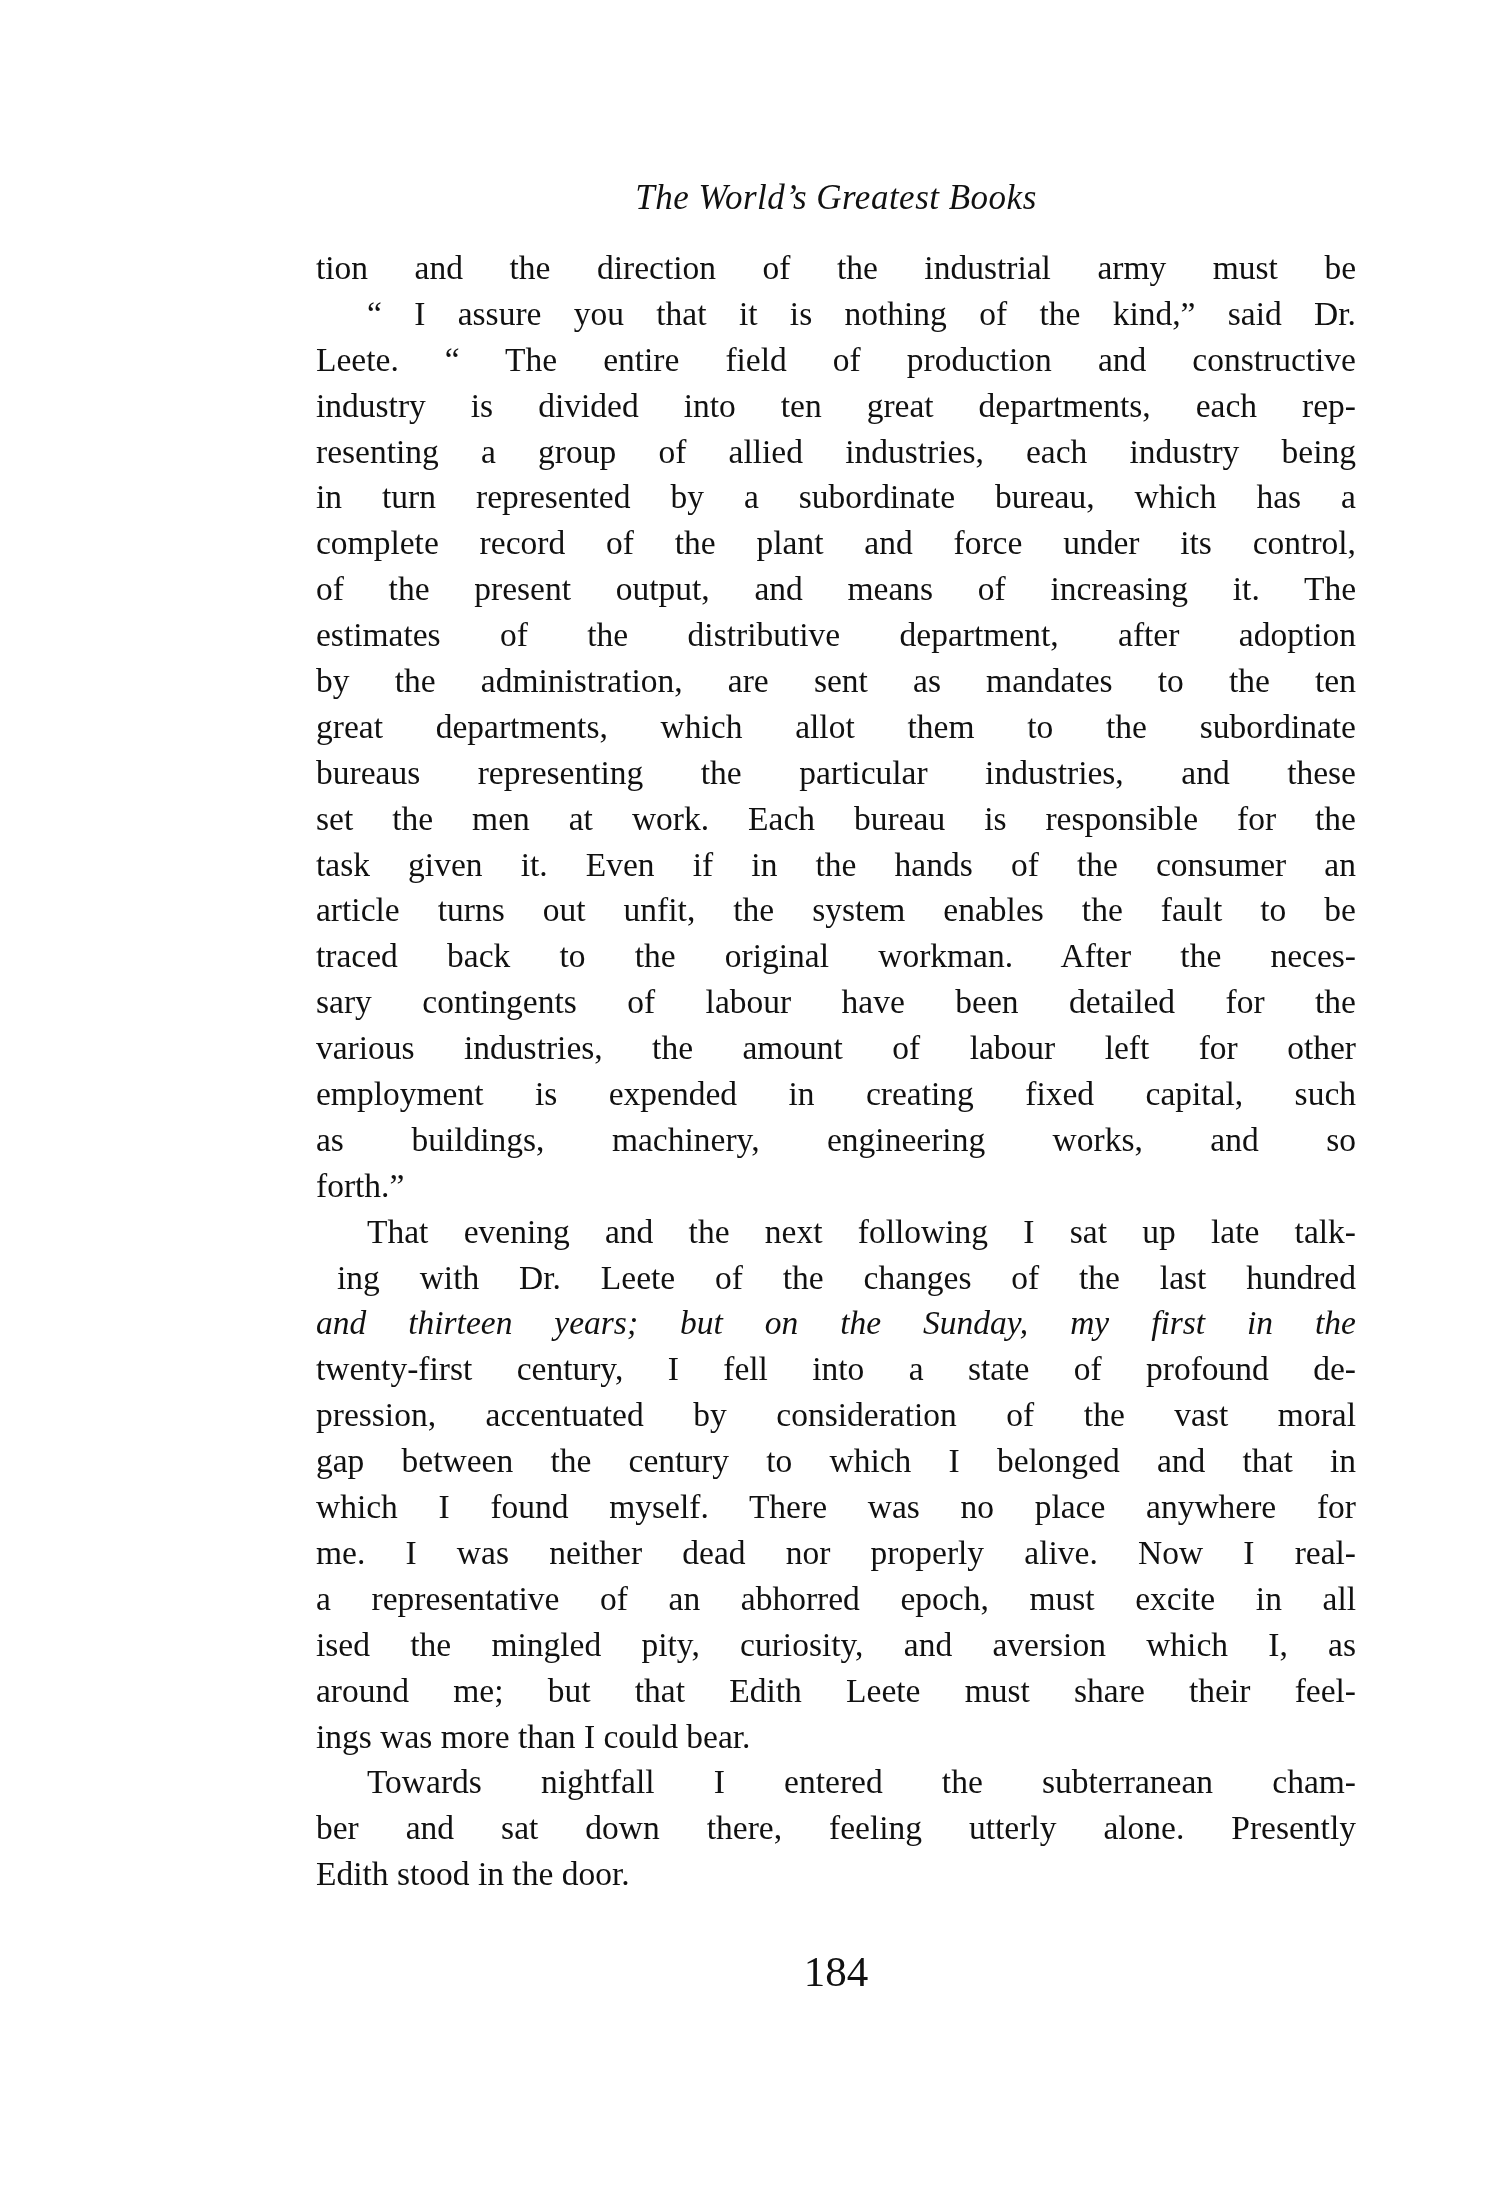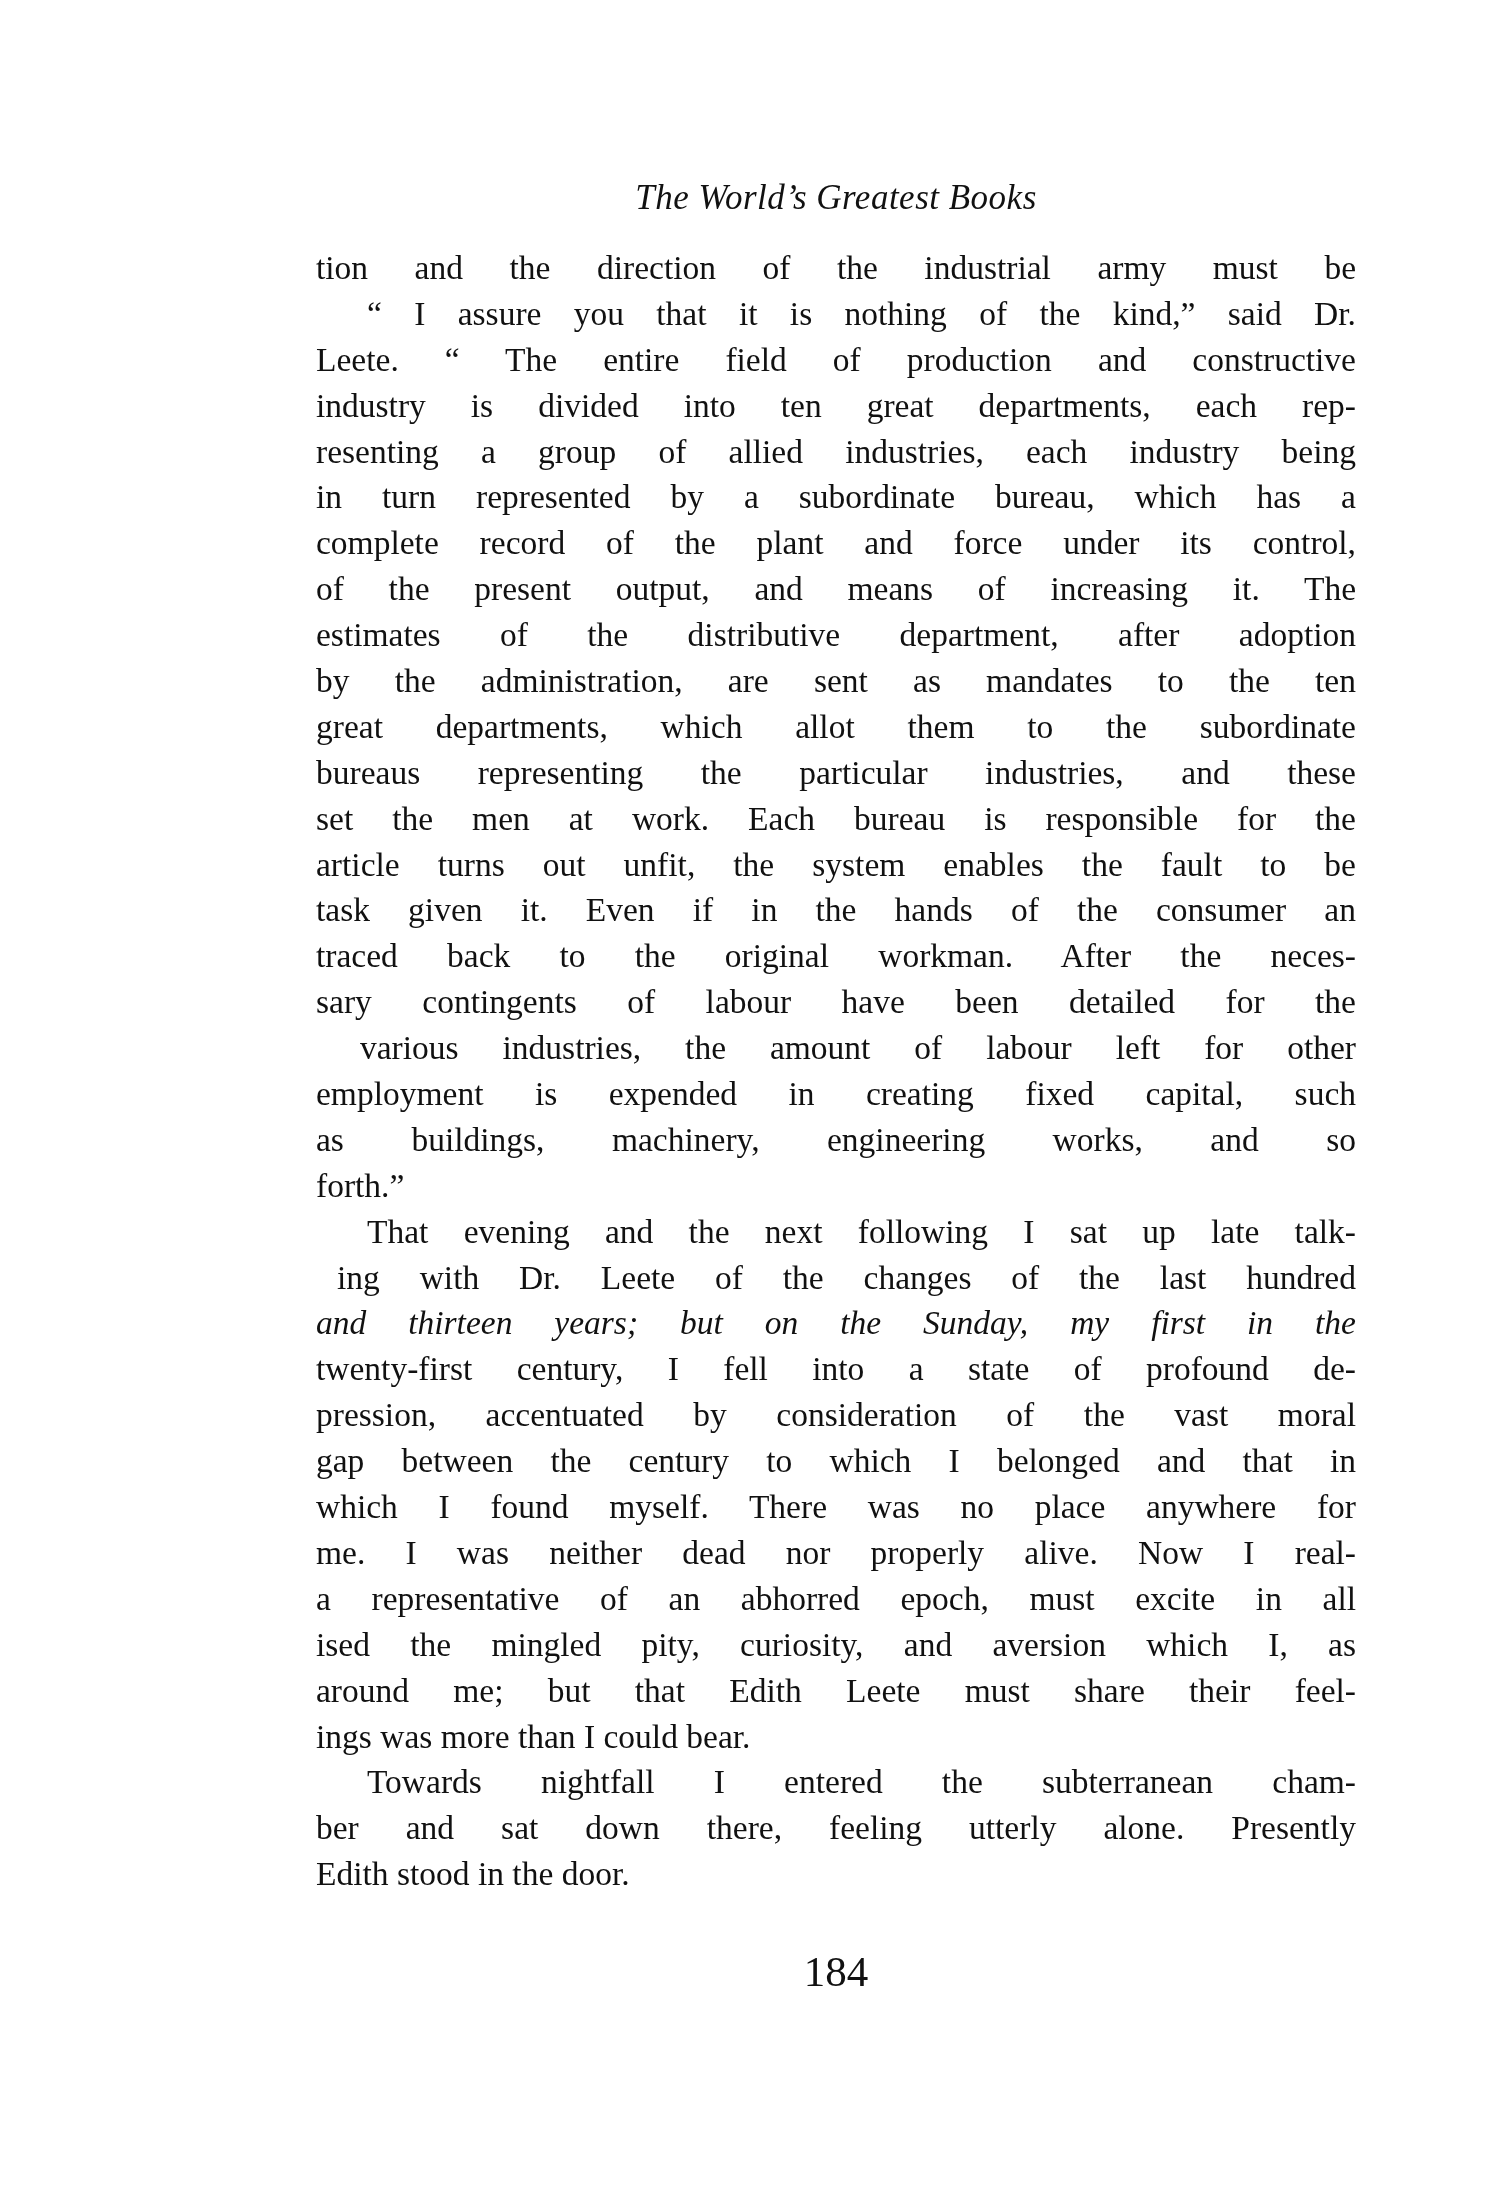--- a/index.html
+++ b/index.html
@@ -83,25 +83,25 @@
       <span class="line" style="white-space: normal;">industry is divided into ten great departments, each rep-</span>
       <span class="line" style="white-space: normal;">resenting a group of allied industries, each industry being</span>
       <span class="line" style="white-space: normal;">in turn represented by a subordinate bureau, which has a</span>
       <span class="line" style="white-space: normal;">complete record of the plant and force under its control,</span>
       <span class="line" style="white-space: normal;">of the present output, and means of increasing it.  The</span>
       <span class="line" style="white-space: normal;">estimates of the distributive department, after adoption</span>
       <span class="line" style="white-space: normal;">by the administration, are sent as mandates to the ten</span>
       <span class="line" style="white-space: normal;">great departments, which allot them to the subordinate</span>
       <span class="line" style="white-space: normal;">bureaus representing the particular industries, and these</span>
       <span class="line" style="white-space: normal;">set the men at work.  Each bureau is responsible for the</span>
+      <span class="line" style="white-space: normal;">task given it.  Even if in the hands of the consumer an</span>
       <span class="line" style="white-space: normal;">article turns out unfit, the system enables the fault to be</span>
-      <span class="line" style="white-space: normal;">task given it.  Even if in the hands of the consumer an</span>
       <span class="line" style="white-space: normal;">traced back to the original workman.  After the neces-</span>
       <span class="line" style="white-space: normal;">sary contingents of labour have been detailed for the</span>
-      <span class="line" style="white-space: normal; margin-left: 44px;">various industries, the amount of labour left for other</span>
+      <span class="line" style="white-space: normal;">various industries, the amount of labour left for other</span>
       <span class="line" style="white-space: normal;">employment is expended in creating fixed capital, such</span>
       <span class="line" style="white-space: normal;">as buildings, machinery, engineering works, and so</span>
       <span class="line last">forth.”</span>
     </div>
 
     <div class="paragraph">
       <span class="line indent" style="white-space: normal;">That evening and the next following I sat up late talk-</span>
       <span class="line" style="white-space: normal; margin-left: 21px;">ing with Dr. Leete of the changes of the last hundred</span>
       <span class="line" style="white-space: normal; font-style: italic;">and thirteen years; but on the Sunday, my first in the</span>
       <span class="line" style="white-space: normal;">twenty-first century, I fell into a state of profound de-</span>

